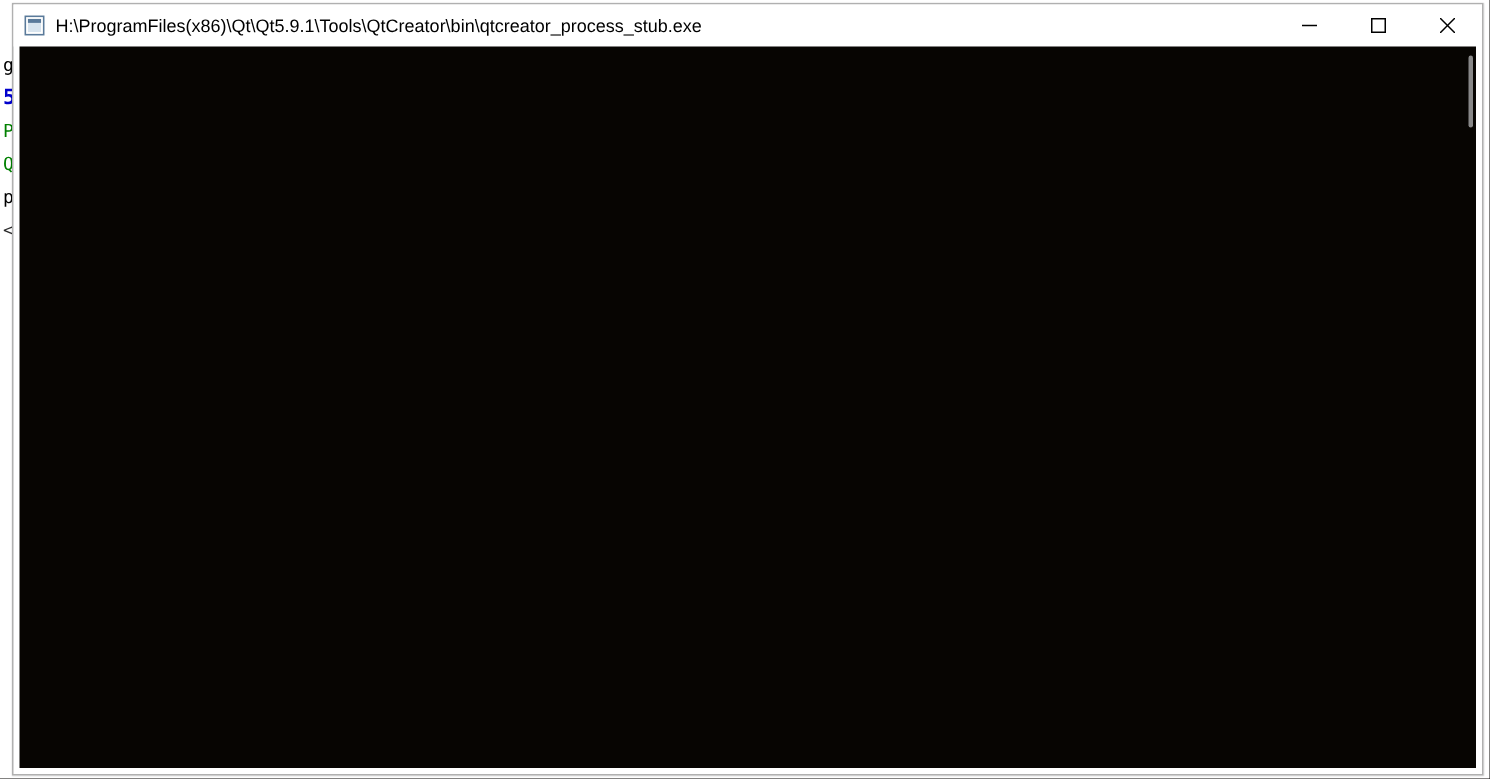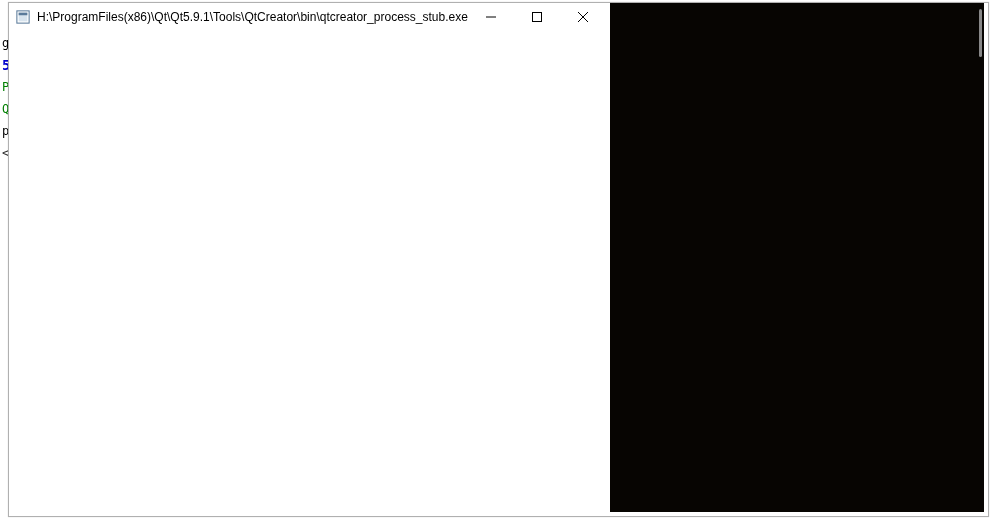--- a/index.html
+++ b/index.html
@@ -39,21 +39,21 @@
     .bg-dark { color: #2b2b2b; }
     .window {
       position: absolute;
       top: 2px;
       left: 8px;
       width: 981px;
       height: 515px;
       background: #ffffff;
       border: 1px solid #b0b0b0;
       display: flex;
-      flex-direction: row;
+      flex-direction: column;
       box-shadow: 0 0 1px rgba(0,0,0,0.2);
     }
     .titlebar {
       height: 28px;
       display: flex;
       align-items: center;
       background: #ffffff;
       padding-left: 6px;
       flex-shrink: 0;
     }

